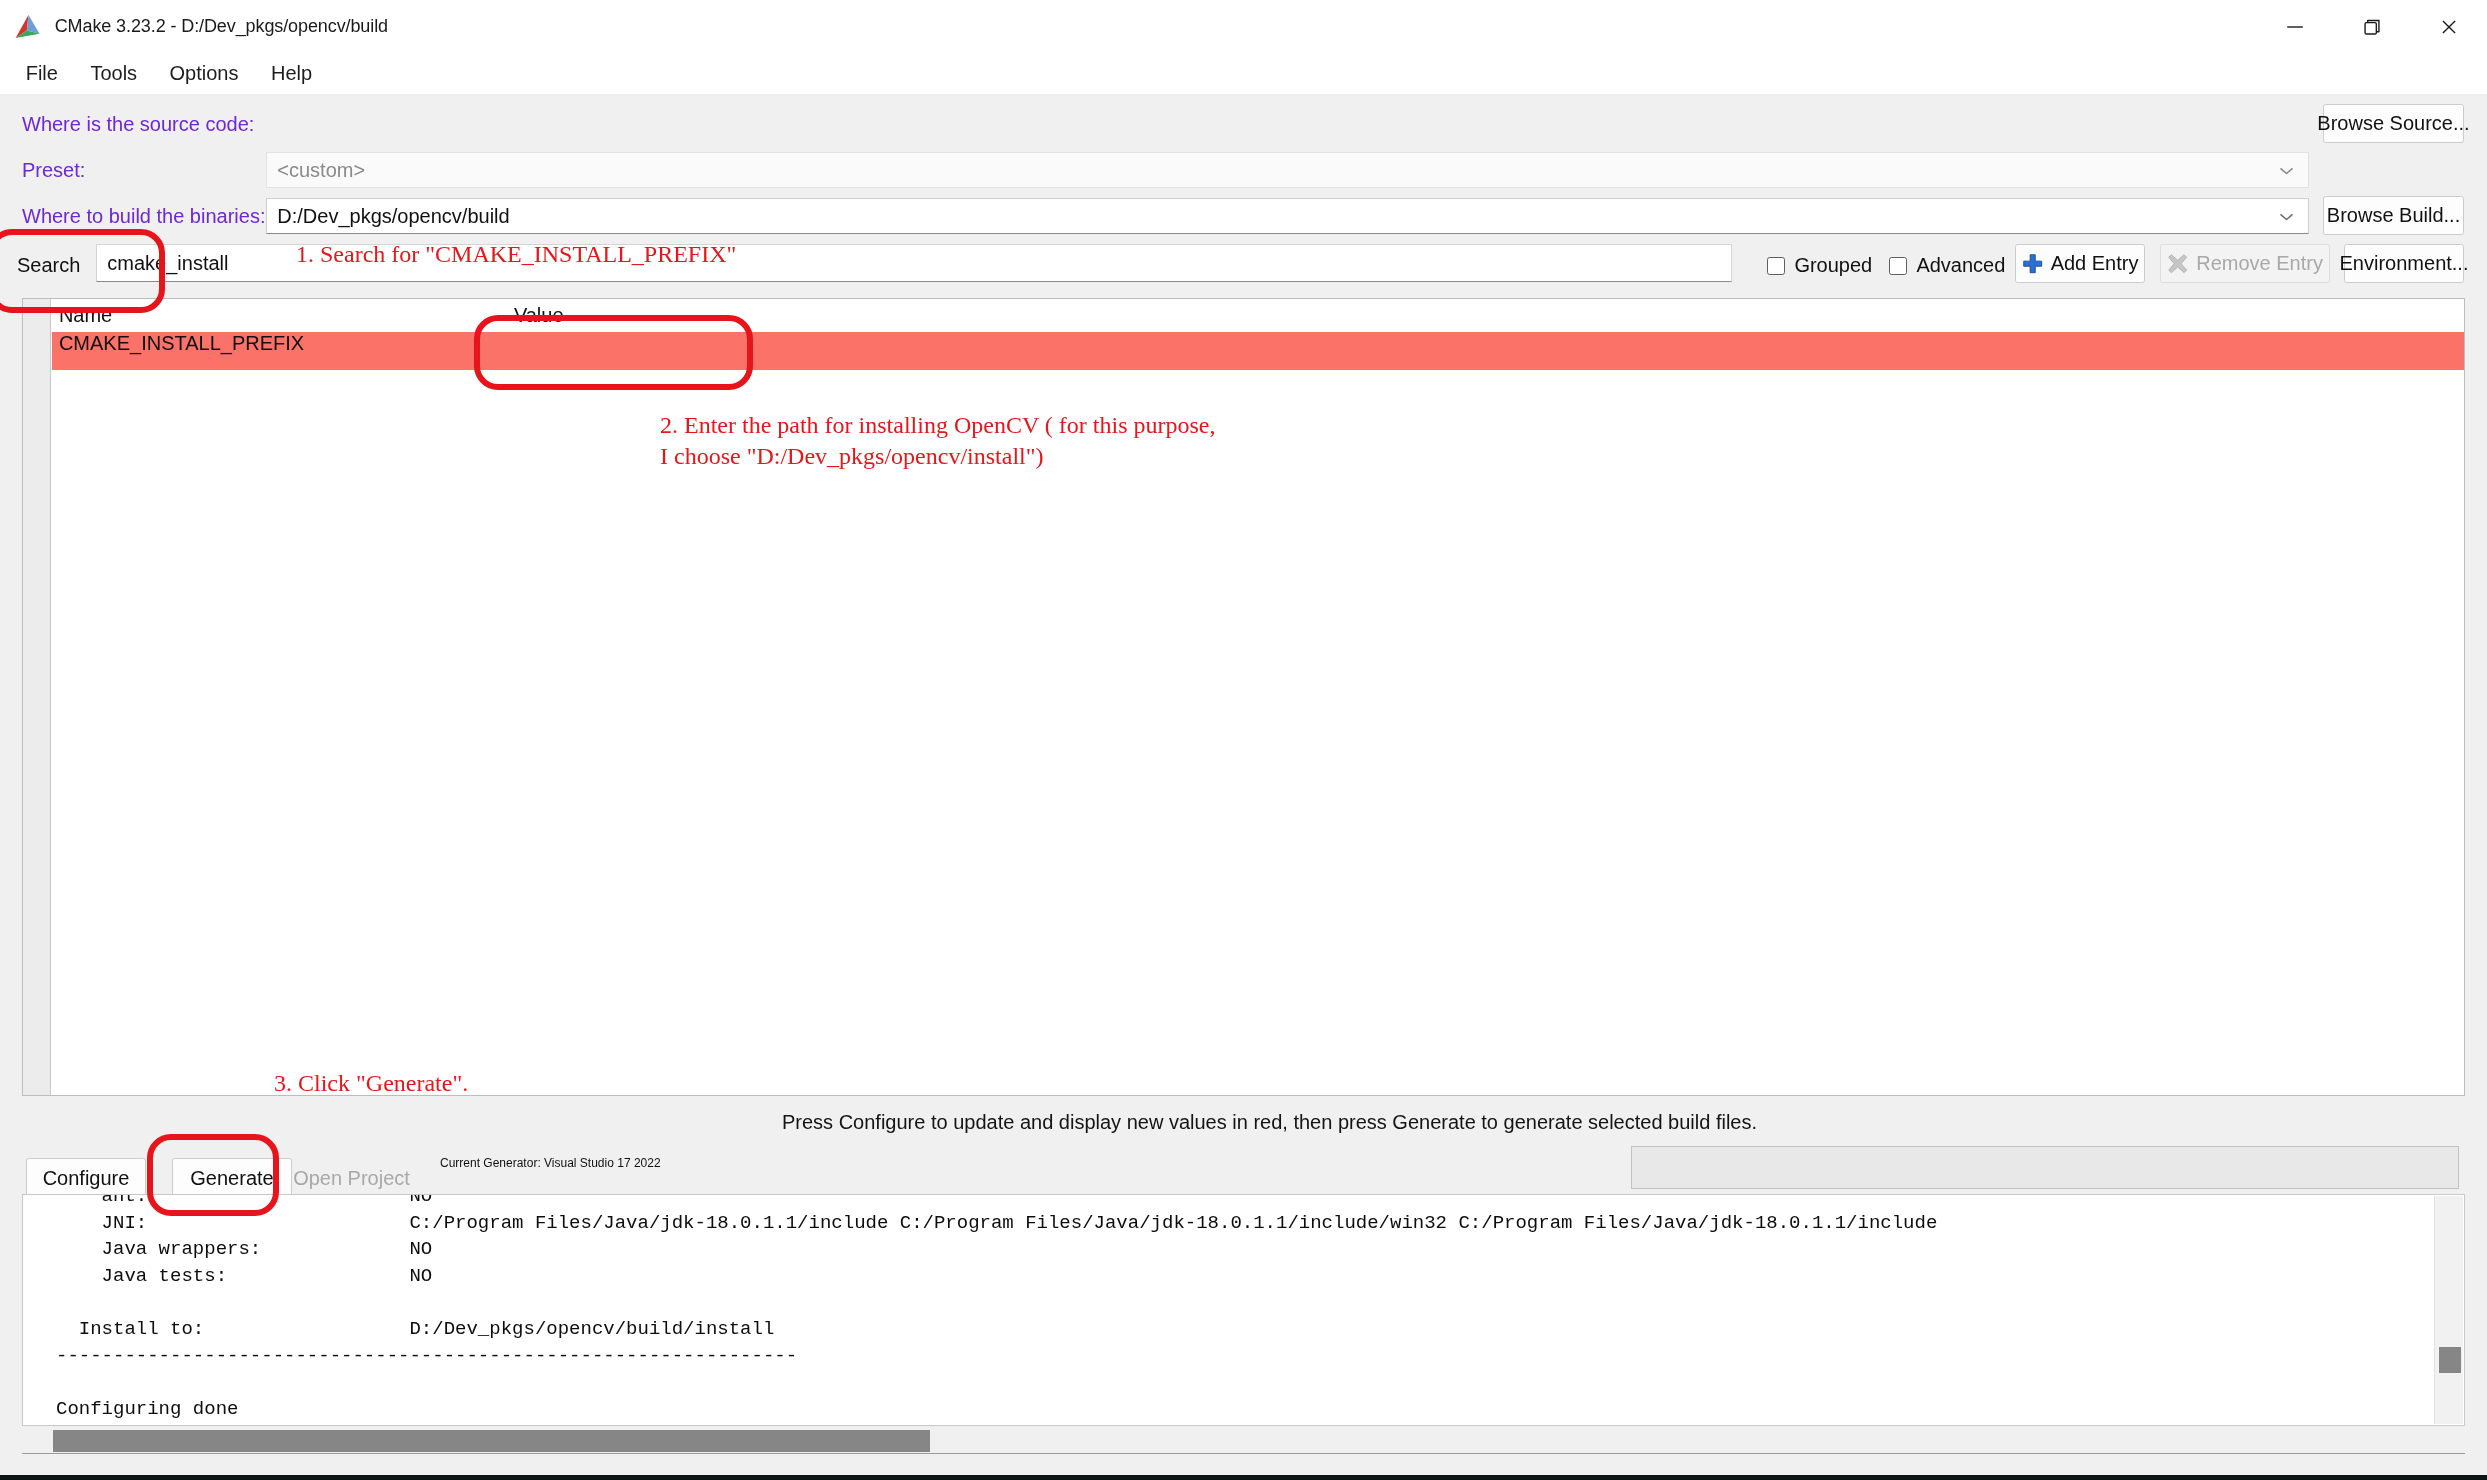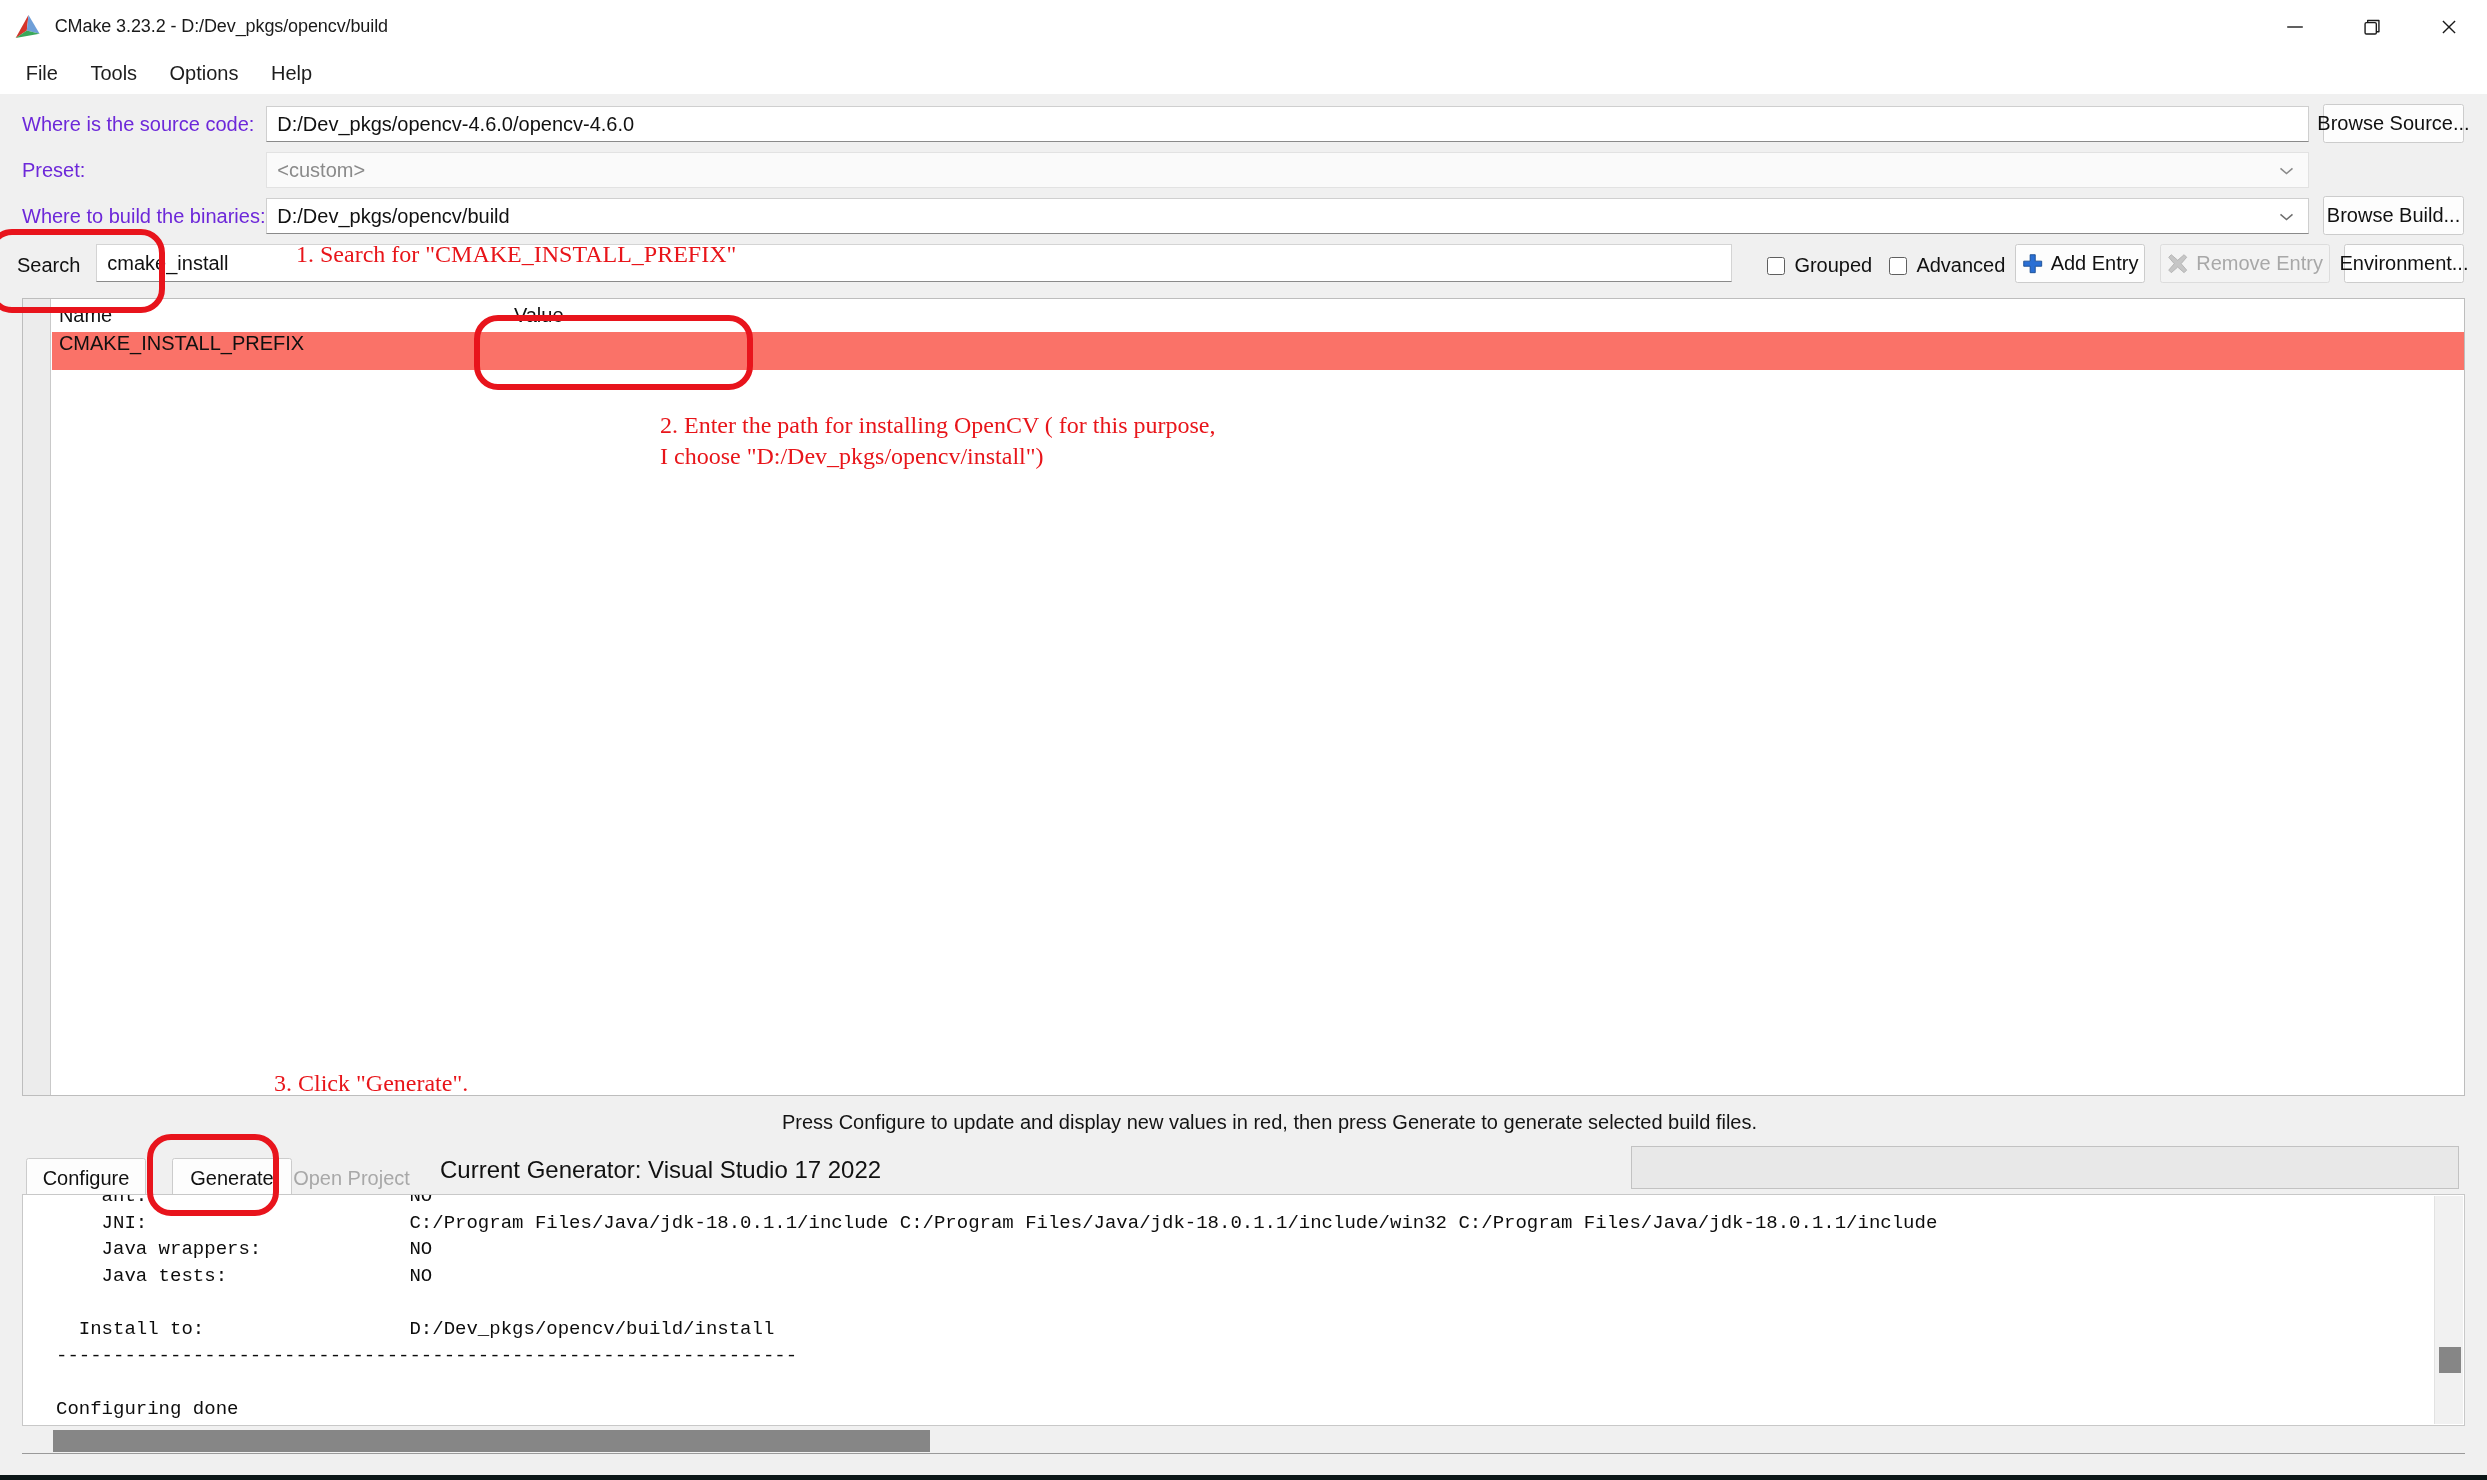--- a/index.html
+++ b/index.html
@@ -240,21 +240,21 @@
     position: absolute;
     left: 1631px; top: 1146px;
     width: 828px; height: 43px;
     background: #e8e8e8;
     border: 0.9px solid #c2c2c2;
     box-sizing: border-box;
   }
   .gen-label {
     position: absolute;
     left: 440px; top: 1156px;
-    font-size: 24px;
+    font-size: 12px;
     color: #111111;
     white-space: nowrap;
   }
 
   
   .console {
     position: absolute;
     left: 22px; top: 1194px;
     width: 2443px; height: 232px;
     background: #ffffff;
@@ -371,21 +371,20 @@
   <span class="menu-item">File</span>
   <span class="menu-item">Tools</span>
   <span class="menu-item">Options</span>
   <span class="menu-item">Help</span>
 </div>
 
 <div class="panel"></div>
 
 <div class="form-row" style="top:105px; width:2487px;">
   <span class="form-label" style="position:absolute; left:22px; width:240px;">Where is the source code:</span>
-  <span class="field" style="position:absolute; left:266px; width:2043px;">D:/Dev_pkgs/opencv-4.6.0/opencv-4.6.0</span>
   <span class="btn" style="position:absolute; left:2323px; top:-0.9px; width:141px;">Browse Source...</span>
 </div>
 
 <div class="form-row" style="top:151px; width:2487px;">
   <span class="form-label" style="position:absolute; left:22px; width:240px;">Preset:</span>
   <span class="field disabledfield" style="position:absolute; left:266px; width:2043px;">
     <span>&lt;custom&gt;</span>
     <span class="caret">
       <svg width="19" height="12" viewBox="0 0 22 14">
           <polyline points="4,4 11,10 18,4" fill="none" stroke="#8a8a8a" stroke-width="1.8"></polyline>

